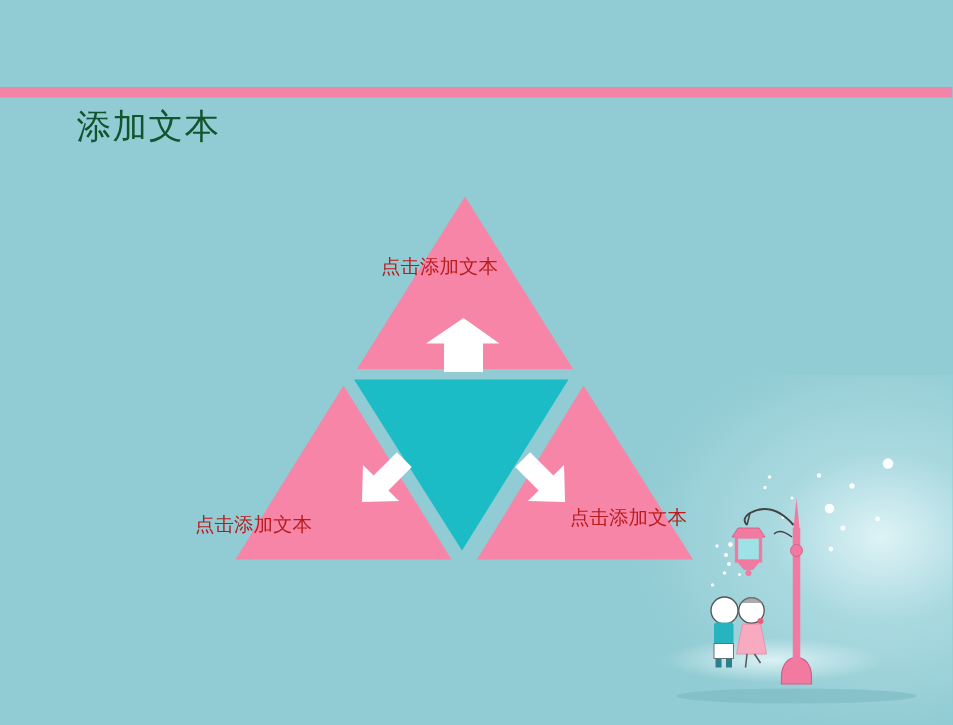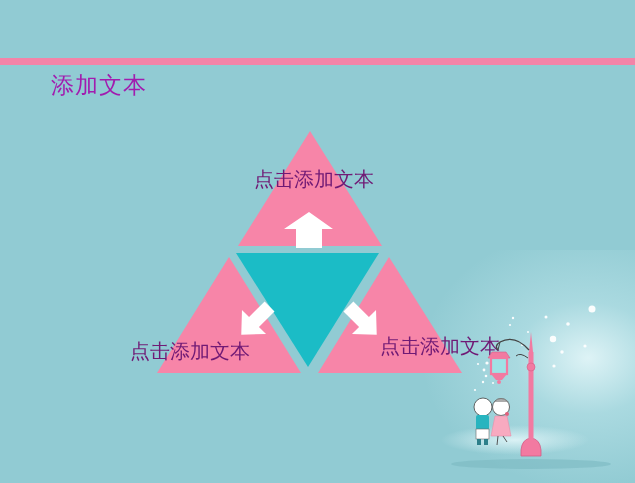--- a/index.html
+++ b/index.html
@@ -12,26 +12,26 @@
     .glow {
       position: absolute; left: 420px; top: 250px; width: 280px; height: 240px;
       background: radial-gradient(ellipse at 60% 45%, rgba(235,250,252,0.85) 0%, rgba(200,235,240,0.45) 30%, rgba(145,203,211,0) 70%);
     }
     .floor-glow {
       position: absolute; left: 440px; top: 425px; width: 150px; height: 30px;
       background: radial-gradient(ellipse at center, rgba(225,245,248,0.9) 0%, rgba(145,203,211,0) 70%);
     }
     .pink-bar { position: absolute; left: 0; top: 58px; width: 635px; height: 7px; background: #f384a8; }
     .title {
-      position: absolute; left: 51px; top: 70px; font-size: 23px; color: #a21caf;
+      position: absolute; left: 51px; top: 70px; font-size: 23px; color: #14532d;
       letter-spacing: 1px; line-height: 30px;
     }
     svg.diagram { position: absolute; left: 0; top: 0; }
     .label {
-      position: absolute; font-size: 20px; color: #701a75; line-height: 18px; white-space: nowrap;
+      position: absolute; font-size: 13px; color: #b91c1c; line-height: 18px; white-space: nowrap; font-family: Liberation Mono, monospace;
     }
     .lbl-top { left: 254px; top: 170px; }
     .lbl-left { left: 130px; top: 342px; }
     .lbl-right { left: 380px; top: 337px; }
     svg.scene { position: absolute; left: 440px; top: 290px; }
   </style>
 </head>
 <body>
 
 <div class="slide">

